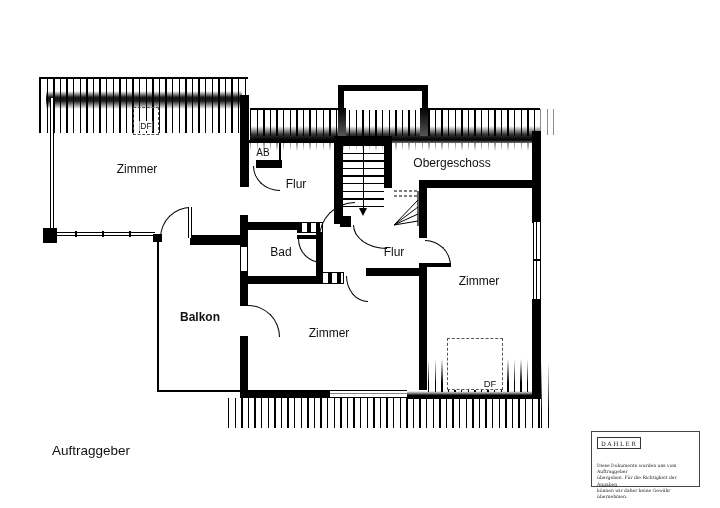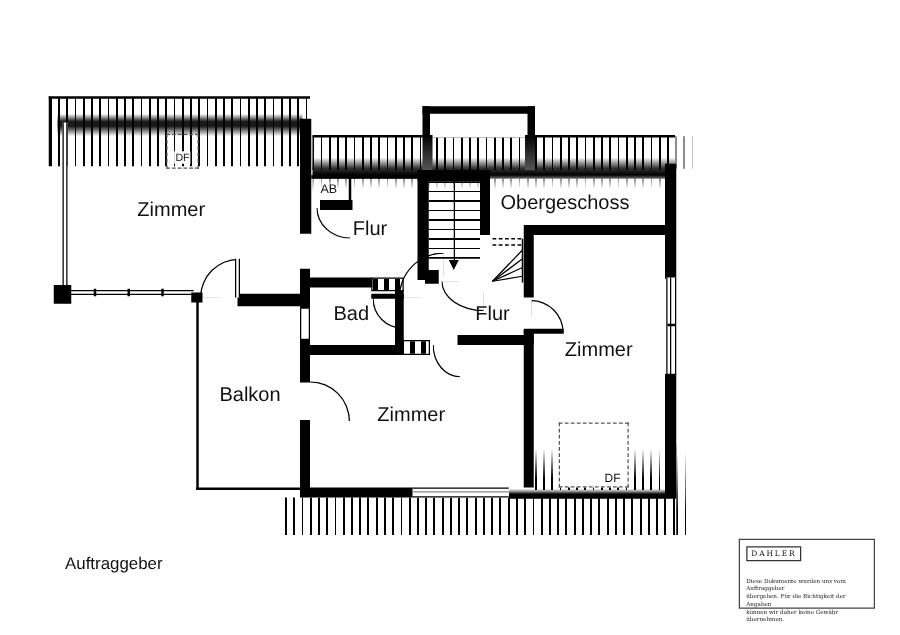--- a/index.html
+++ b/index.html
@@ -9,21 +9,21 @@
   .wall{position:absolute;background:#000;}
   .thin{position:absolute;background:#000;}
   .hatchv{position:absolute;background-image:repeating-linear-gradient(90deg,#000 0 1.4px,transparent 1.4px 6.6px);}
   .fadeup{position:absolute;background-image:linear-gradient(0deg,rgba(255,255,255,0) 0%,rgba(255,255,255,0) 25%,#fff 92%),repeating-linear-gradient(90deg,#000 0 1.4px,transparent 1.4px 6.6px);}
   .fadedn{position:absolute;background-image:linear-gradient(180deg,rgba(255,255,255,0) 0%,#fff 92%),repeating-linear-gradient(90deg,#000 0 1.4px,transparent 1.4px 6.6px);}
   .arc{position:absolute;box-sizing:border-box;}
   .dash{position:absolute;box-sizing:border-box;border:1px dashed #555;}
   .block{position:absolute;box-sizing:border-box;border:1.5px solid #000;background:repeating-linear-gradient(90deg,#000 0 4px,#fff 4px 9px);}
   .winv{position:absolute;box-sizing:border-box;background:#fff;border-left:1.5px solid #000;border-right:1.5px solid #000;}
   .winh{position:absolute;box-sizing:border-box;background:#fff;border-top:1.5px solid #000;border-bottom:1.5px solid #000;}
-  .lbl{position:absolute;font-size:16px;color:#111;white-space:nowrap;transform:translate(-50%,-50%);}
+  .lbl{position:absolute;font-size:12px;color:#111;white-space:nowrap;transform:translate(-50%,-50%);}
   .dflbl{position:absolute;font-size:9px;color:#111;white-space:nowrap;transform:translate(-50%,-50%);background:#fff;padding:0 1px;}
 </style>
 </head>
 <body>
 
 <div id="canvas">
 
   <div class="hatchv" style="left:40px;top:78px;width:208px;height:55px;"></div>
   <div class="thin" style="left:39px;top:77px;width:209px;height:1.5px;"></div>
   <div class="thin" style="left:38.5px;top:77px;width:1.5px;height:56px;"></div>
@@ -118,21 +118,21 @@
   <div class="thin" style="left:157px;top:390px;width:84px;height:2px;"></div>
   <div class="arc" style="left:248px;top:305px;width:32px;height:32px;border-right:1.5px solid #000;border-top:1.5px solid #000;border-top-right-radius:100% 100%;"></div>
 
   <div class="lbl" style="left:137px;top:169px;">Zimmer</div>
   <div class="lbl" style="left:263px;top:152px;font-size:10px;">AB</div>
   <div class="lbl" style="left:296px;top:184px;">Flur</div>
   <div class="lbl" style="left:452px;top:163px;">Obergeschoss</div>
   <div class="lbl" style="left:281px;top:252px;">Bad</div>
   <div class="lbl" style="left:394px;top:252px;">Flur</div>
   <div class="lbl" style="left:479px;top:281px;">Zimmer</div>
-  <div class="lbl" style="left:200px;top:317px;">Balkon</div>
+  <div class="lbl" style="left:200px;top:317px;font-weight:bold;">Balkon</div>
   <div class="lbl" style="left:329px;top:333px;">Zimmer</div>
 
   <div class="abs" style="left:52px;top:443px;font-size:13.5px;color:#111;">Auftraggeber</div>
 
   <div class="abs" style="left:591px;top:431px;width:109px;height:56px;box-sizing:border-box;border:1px solid #444;background:#fff;">
     <div class="abs" style="left:5px;top:5px;border:1px solid #333;padding:1.5px 3px;font-family:'DejaVu Serif',serif;font-size:6px;letter-spacing:1.5px;color:#111;">DAHLER</div>
     <div class="abs" style="left:5px;top:31px;width:99px;font-family:'DejaVu Serif',serif;font-size:4.5px;line-height:6.2px;color:#222;white-space:pre-line;">Diese Dokumente wurden uns vom Auftraggeber
 übergeben. Für die Richtigkeit der Angaben
 können wir daher keine Gewähr übernehmen.</div>
   </div>

